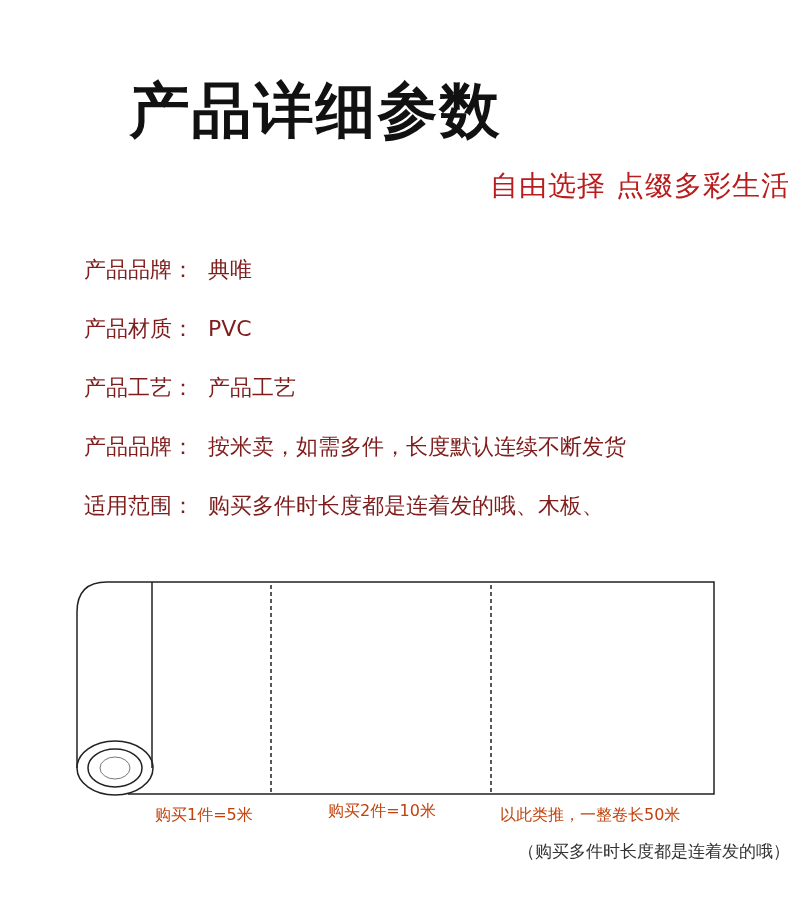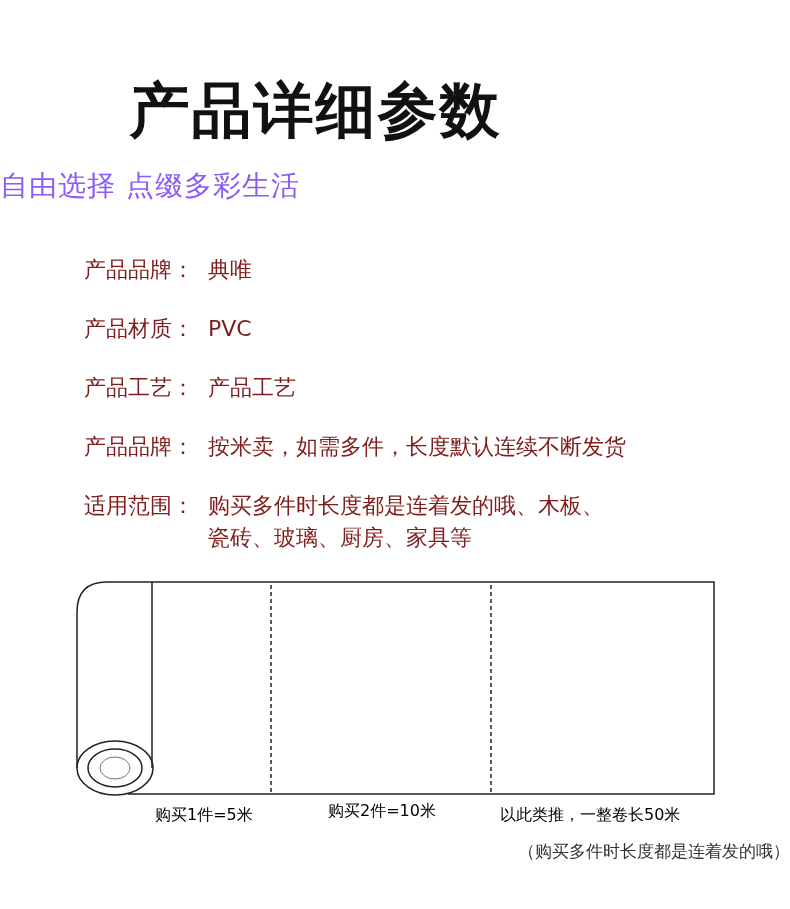--- a/index.html
+++ b/index.html
@@ -1,26 +1,26 @@
 <!DOCTYPE html>
 <html><head>
 <meta charset="utf-8">
 <style>
   html, body { margin: 0; padding: 0; background: #ffffff; }
   body { width: 790px; height: 909px; position: relative; overflow: hidden;
          font-family: "DejaVu Sans", "Liberation Sans", sans-serif; color: #222; }
   .title { position: absolute; left: 0; width: 631px; top: 70px; text-align: center;
            font-size: 60px; font-weight: bold; color: #111; letter-spacing: 2px; line-height: 80px; }
-  .subtitle { position: absolute; left: 0; width: 790px; top: 166px; text-align: left;
-              font-size: 28px; color: #8b5cf6; line-height: 40px; letter-spacing: 1px; }
+  .subtitle { position: absolute; left: 0; width: 790px; top: 166px; text-align: right;
+              font-size: 28px; color: #b91c1c; line-height: 40px; letter-spacing: 1px; }
   .spec { position: absolute; left: 84px; font-size: 22px; color: #7f1d1d; line-height: 32px; white-space: nowrap; }
   .spec .lbl { display: inline-block; width: 124px; }
   .spec .val { display: inline-block; vertical-align: top; }
   .diagram { position: absolute; left: 0; top: 0; }
-  .cap { position: absolute; font-size: 16px; color: #000000; white-space: nowrap; line-height: 22px; }
+  .cap { position: absolute; font-size: 16px; color: #c2410c; white-space: nowrap; line-height: 22px; }
   .note { position: absolute; left: 0; width: 790px; top: 840px; text-align: right; font-size: 17px; color: #333; }
 </style>
 </head>
 <body>
 
 <div class="title">产品详细参数</div>
 <div class="subtitle">自由选择 点缀多彩生活</div>
 
 <div class="spec" style="top:254px">
   <span class="lbl">产品品牌：</span><span class="val">典唯</span>
@@ -28,21 +28,21 @@
 <div class="spec" style="top:313px">
   <span class="lbl">产品材质：</span><span class="val">PVC</span>
 </div>
 <div class="spec" style="top:372px">
   <span class="lbl">产品工艺：</span><span class="val">产品工艺</span>
 </div>
 <div class="spec" style="top:431px">
   <span class="lbl">产品品牌：</span><span class="val">按米卖，如需多件，长度默认连续不断发货</span>
 </div>
 <div class="spec" style="top:490px">
-  <span class="lbl">适用范围：</span><span class="val"><span>购买多件时长度都是连着发的哦、木板、</span><br><span>瓷砖、玻璃、厨房、家具等</span></span>
+  <span class="lbl">适用范围：</span><span class="val"><span>购买多件时长度都是连着发的哦、木板、</span><br></span>
 </div>
 
 <svg class="diagram" width="790" height="909">
   <g fill="none" stroke="#222" stroke-width="1.5">
 
     <path d="M 152 582 L 714 582 L 714 794 L 128 794"></path>
     <path d="M 77 768 L 77 612 Q 77 582 107 582 L 152 582"></path>
     <line x1="152" y1="582" x2="152" y2="768"></line>
 
     <ellipse cx="115" cy="768" rx="38" ry="27"></ellipse>

